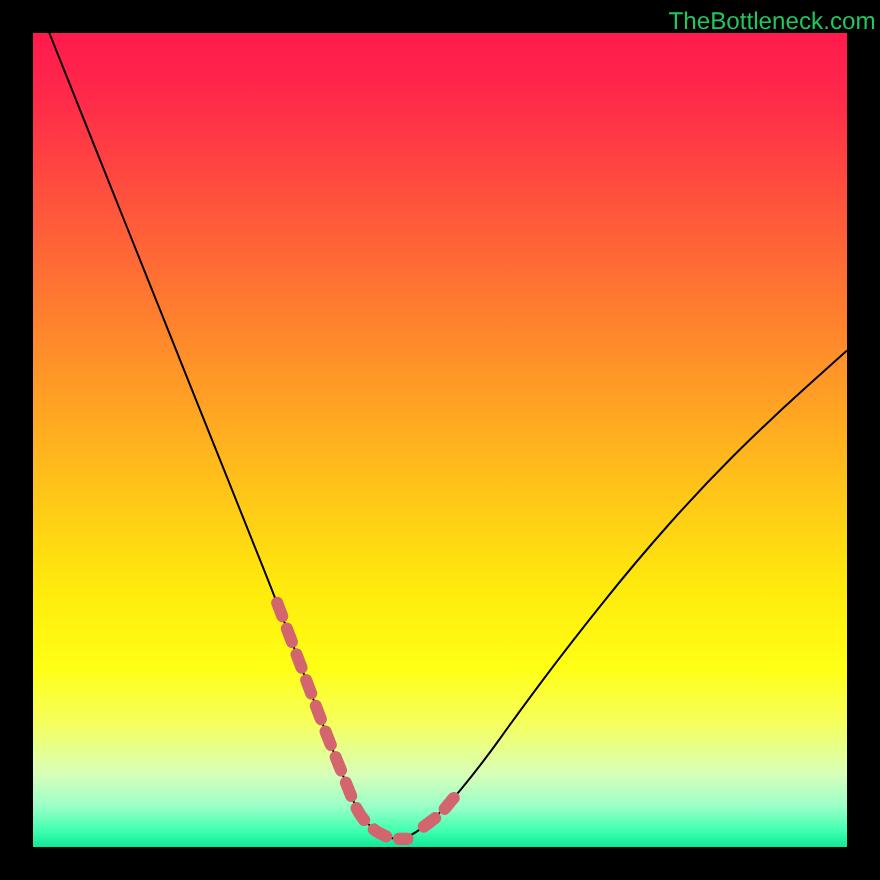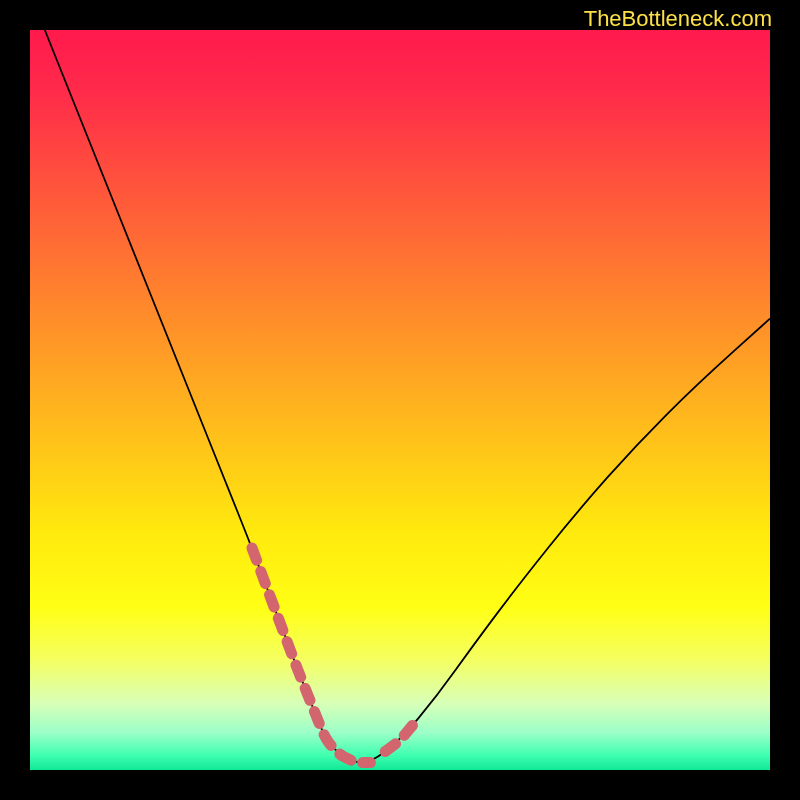--- a/index.html
+++ b/index.html
@@ -6,22 +6,22 @@
   body {
     width: 800px;
     height: 800px;
     background: #000;
     position: relative;
     font-family: Arial, sans-serif;
   }
   .watermark {
     position: absolute;
     top: 6px;
-    right: 28px;
-    color: #fde047;
+    right: 4px;
+    color: #22c55e;
     font-size: 22px;
     font-weight: 500;
     z-index: 10;
   }
   .plot-area {
     position: absolute;
     top: 30px;
     left: 30px;
     width: 740px;
     height: 740px;

